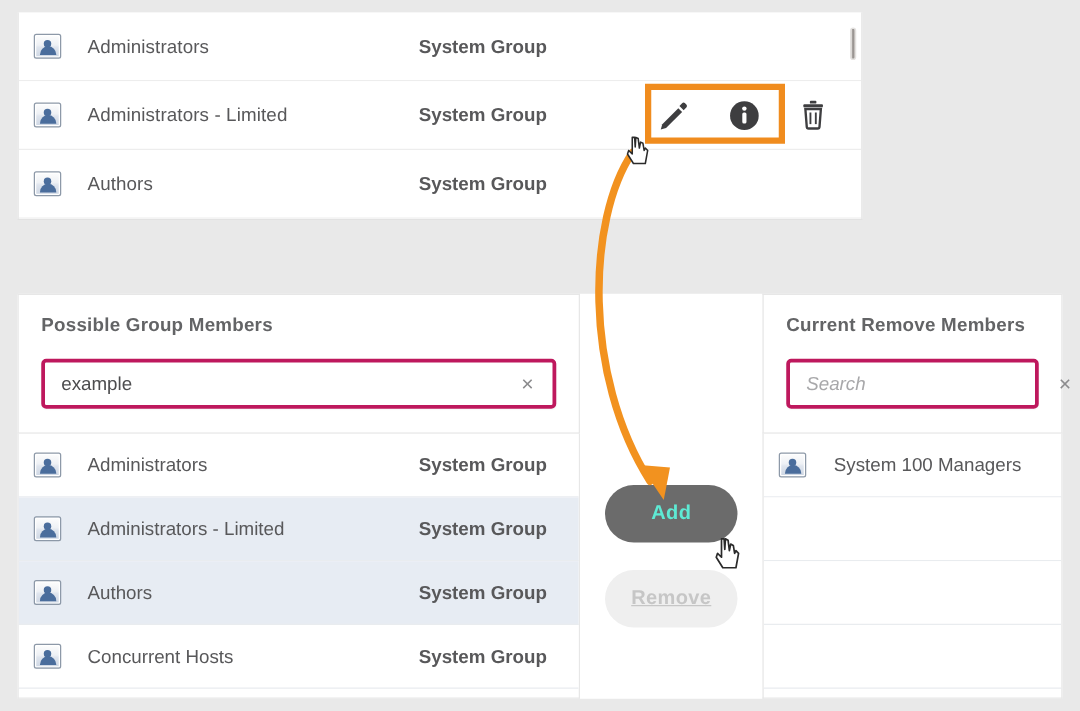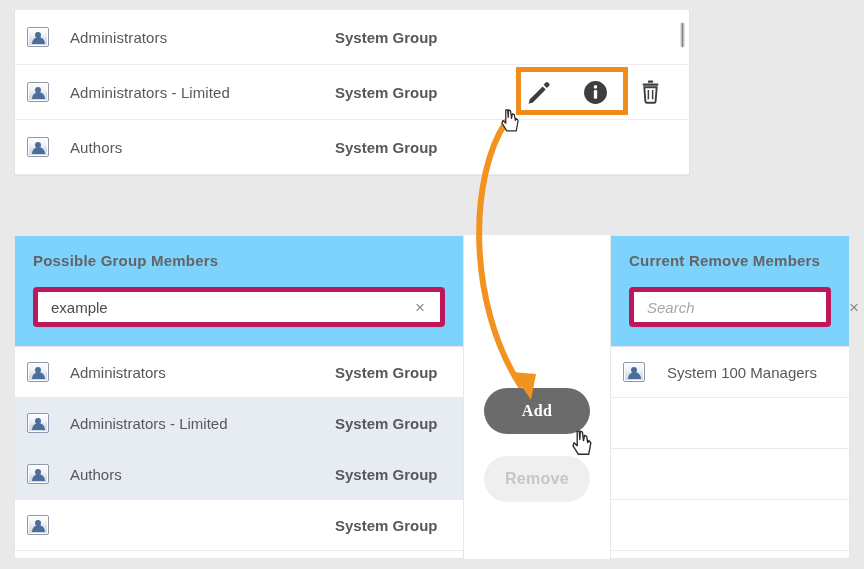--- a/index.html
+++ b/index.html
@@ -92,35 +92,35 @@
   .bottom {
     position: absolute; left: 14px; top: 235px;
     width: 836px; height: 324px;
     display: flex;
   }
   .panel-left { width: 450px; position: relative; }
   .panel-mid  { width: 146px; position: relative; background: #ffffff; }
   .panel-right{ width: 240px; position: relative; }
 
   .panel-head {
-    background: #7dd3fc;
+    background: #ffffff;
     border: 1px solid #e7e7e7;
     border-bottom: 1px solid #e4e4e4;
     height: 112px;
     padding: 16px 18px 0 18px;
   }
   .panel-title {
     font-size: 15px; font-weight: bold; color: #636466;
     letter-spacing: .2px;
   }
   .searchbox {
     margin-top: 18px;
     height: 40px;
     background: #ffffff;
-    border: 5px solid #be185d;
+    border: 3px solid #be185d;
     border-radius: 4px;
     display: flex; align-items: center;
     padding: 0 12px 0 13px;
     box-shadow: 0 1px 1px rgba(0,0,0,0.03);
   }
   .searchbox .val {
     flex: 1; font-size: 15px; color: #4c4c4e;
     border: none; outline: none; background: transparent;
     font-family: "Liberation Sans", sans-serif;
   }
@@ -161,22 +161,22 @@
   }
   .btn {
     width: 106px; height: 46px;
     border-radius: 23px;
     border: none;
     font-size: 16px; font-weight: bold;
     font-family: "Liberation Sans", sans-serif;
     letter-spacing: .3px;
     cursor: pointer;
   }
-  .btn-add    { background: #6b6b6b; color: #ffffff; font-family: Liberation Serif, serif; }
-  .btn-remove { background: #efefef; color: #c6c6c6; cursor: default; }
+  .btn-add    { background: #6b6b6b; color: #5eead4; }
+  .btn-remove { background: #efefef; color: #c6c6c6; cursor: default; text-decoration: underline; }
 
   
   .anno { position: absolute; left: 0; top: 0; width: 864px; height: 569px;
           pointer-events: none; z-index: 8; }
 </style>
 </head>
 <body>
 
 <div id="root">
 
@@ -249,20 +249,21 @@
           <span class="lname">Administrators - Limited</span>
           <span class="ltype">System Group</span>
         </div>
         <div class="lrow sel">
           <span class="gicon"></span>
           <span class="lname">Authors</span>
           <span class="ltype">System Group</span>
         </div>
         <div class="lrow">
           <span class="gicon"></span>
+          <span class="lname">Concurrent Hosts</span>
           <span class="ltype">System Group</span>
         </div>
       </div>
     </div>
 
     <div class="panel-mid">
       <div class="btns">
         <button class="btn btn-add">Add</button>
         <button class="btn btn-remove">Remove</button>
       </div>

